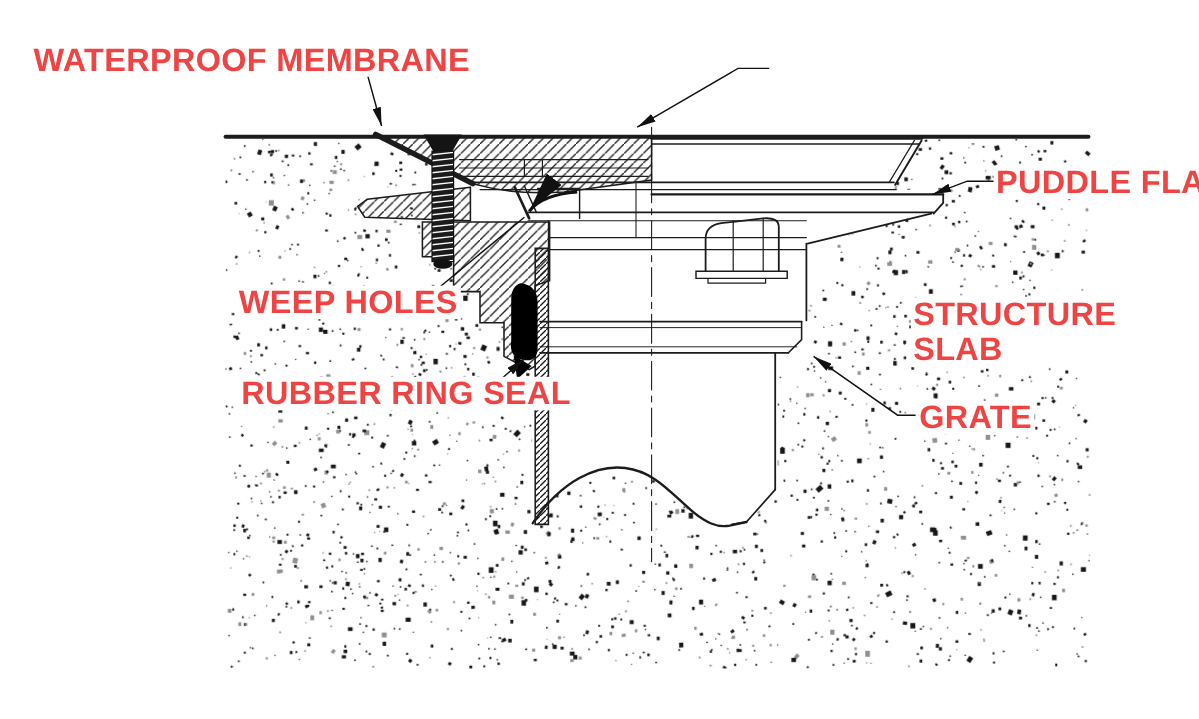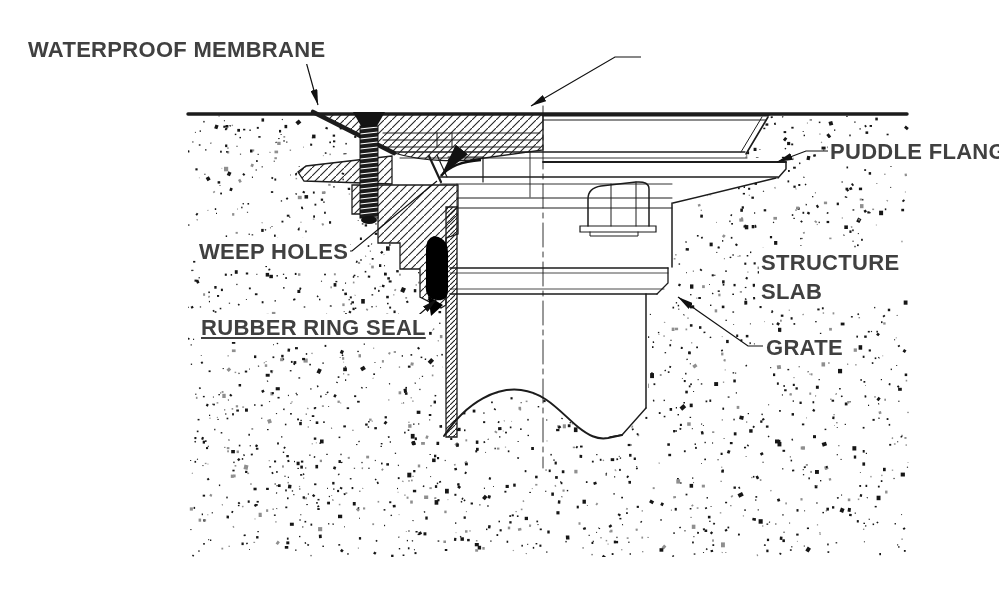--- a/index.html
+++ b/index.html
@@ -1,20 +1,20 @@
 <!DOCTYPE html>
 <html><head>
 <meta charset="utf-8">
 <style>
   html,body{margin:0;padding:0;background:#fff;}
   #canvas{position:relative;width:999px;height:599px;background:#fff;overflow:hidden;
           font-family:"Liberation Sans",sans-serif;}
   #drawing{position:absolute;left:0;top:0;}
-  .lbl{position:absolute;font-weight:bold;font-size:22px;letter-spacing:.3px;
-       color:#404040;background:#ffffff;padding:0 2px;white-space:nowrap;line-height:28px;}
+  .lbl{position:absolute;font-weight:bold;font-size:27px;letter-spacing:.3px;
+       color:#ef4444;background:#ffffff;padding:0 2px;white-space:nowrap;line-height:28px;}
   .lbl.two{line-height:29px;}
 </style>
 </head>
 <body>
 
 <div id="canvas">
 
   <svg id="drawing" width="999" height="599" viewBox="0 0 999 599">
     <defs>
       <pattern id="hatch" patternUnits="userSpaceOnUse" width="8" height="8">
@@ -2733,19 +2733,19 @@
   <div class="lbl" style="left:828px;top:138px;">
     <span>PUDDLE FLANGE</span>
   </div>
   <div class="lbl two" style="left:759px;top:248px;">
     <span>STRUCTURE</span><br>
     <span>SLAB</span>
   </div>
   <div class="lbl" style="left:197px;top:238px;">
     <span>WEEP HOLES</span>
   </div>
-  <div class="lbl" style="left:199px;top:314px;text-decoration:underline;">
+  <div class="lbl" style="left:199px;top:314px;">
     <span>RUBBER RING SEAL</span>
   </div>
   <div class="lbl" style="left:764px;top:334px;">
     <span>GRATE</span>
   </div>
 </div>
 
 </body></html>

